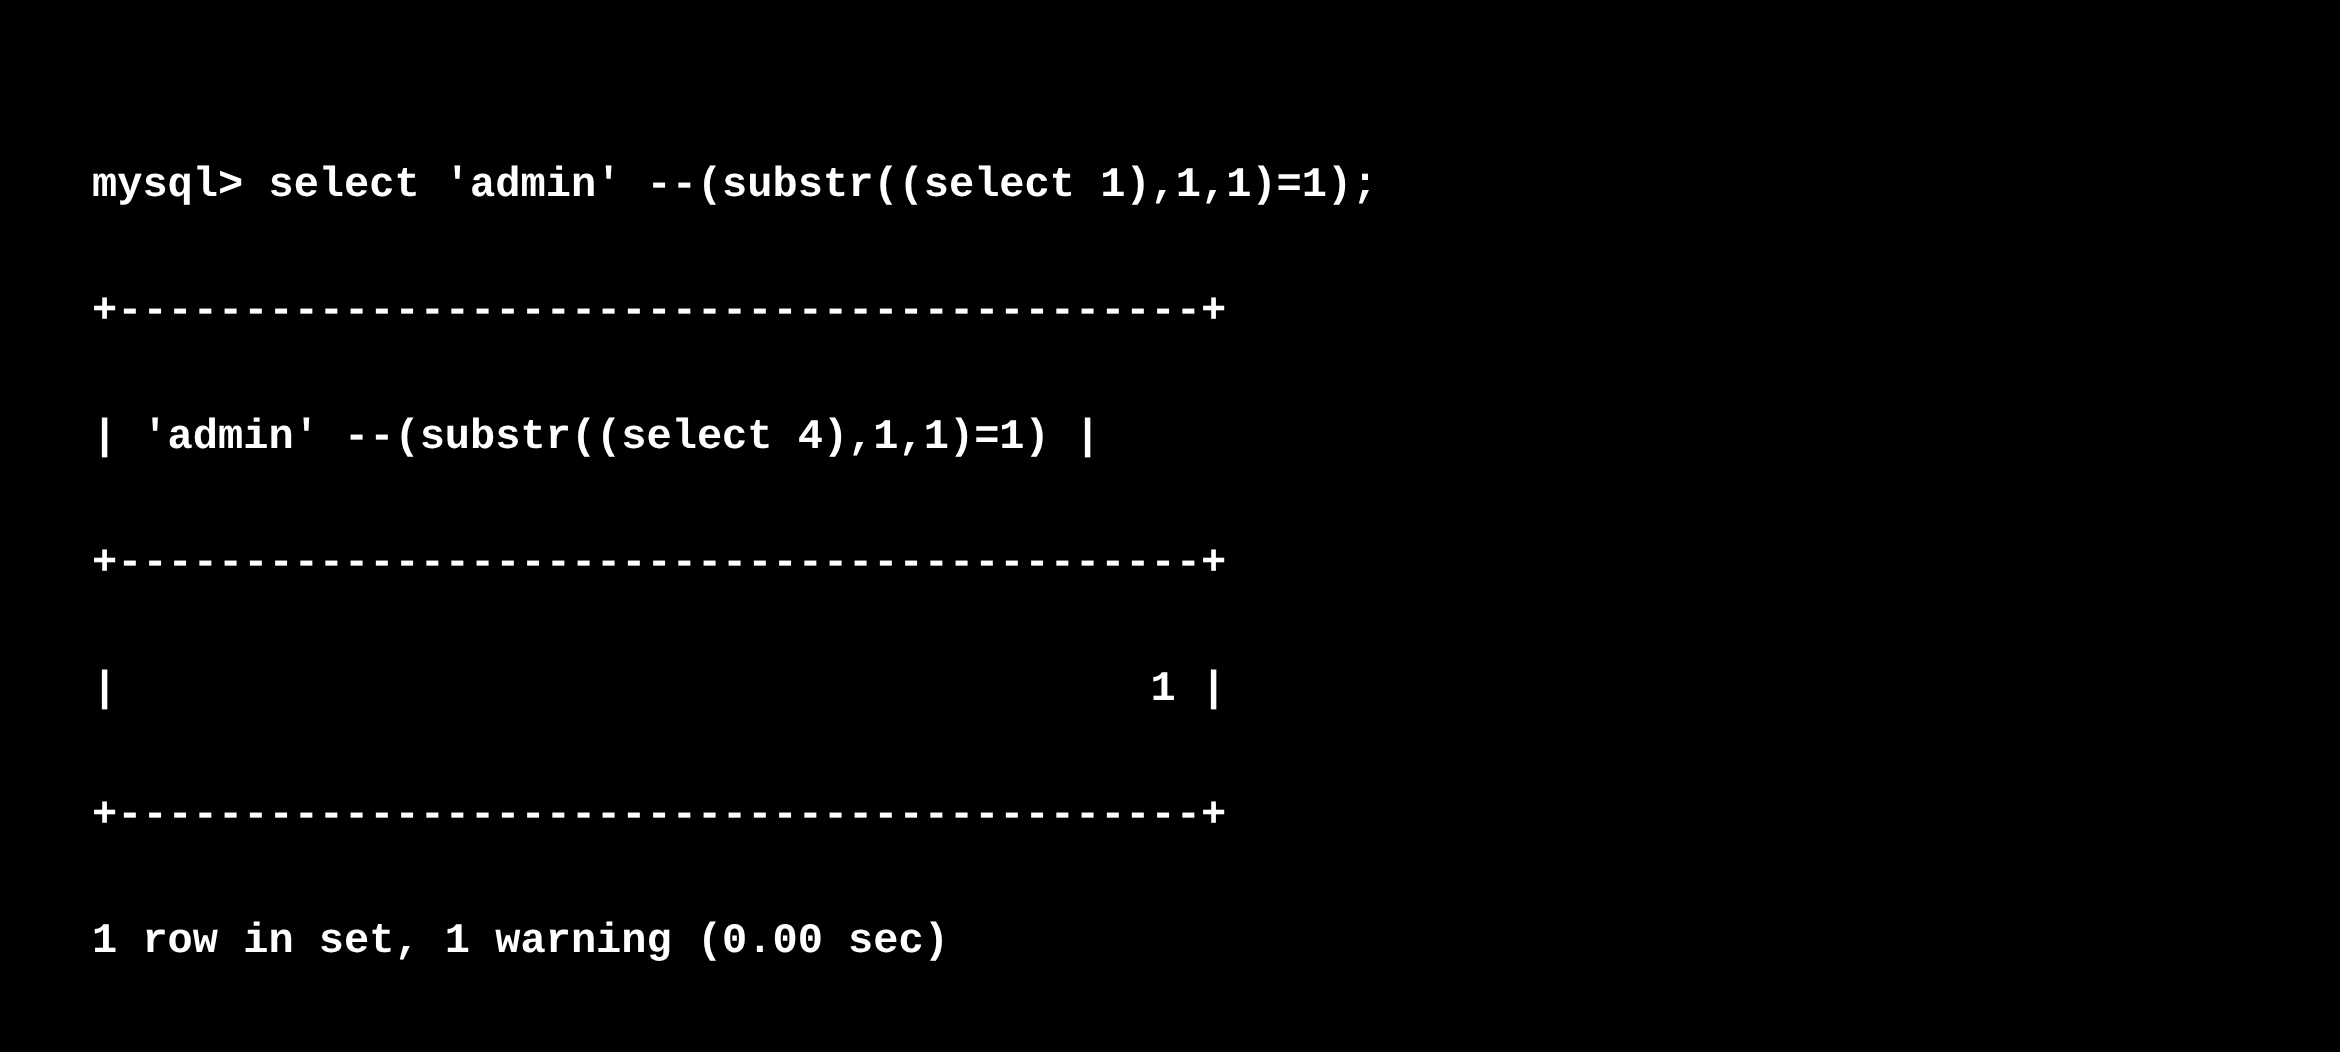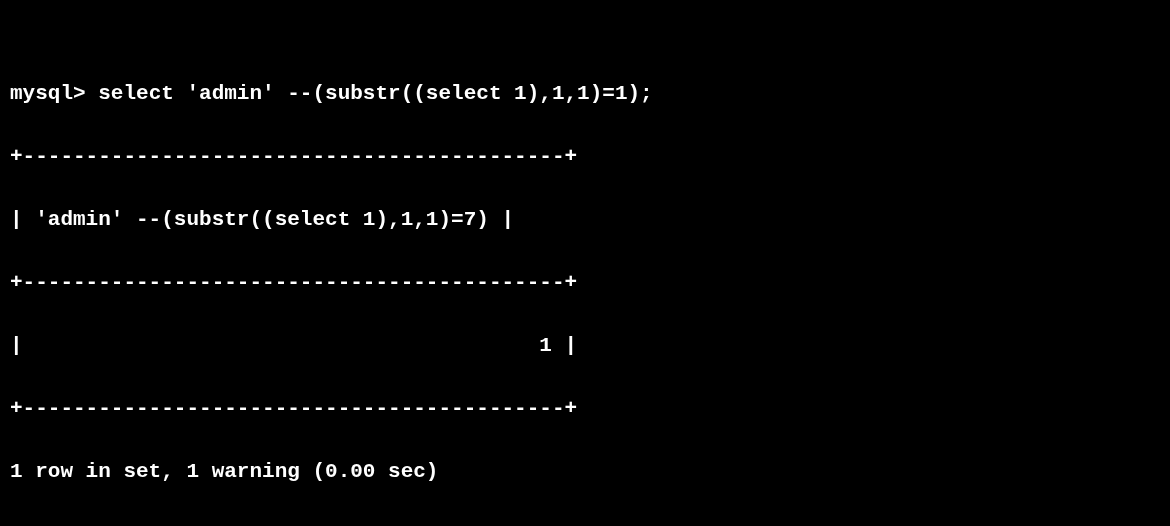--- a/index.html
+++ b/index.html
@@ -14,28 +14,29 @@
       white-space: pre;
       width: 1170px;
       height: 526px;
       overflow: hidden;
       box-sizing: border-box;
       padding-left: 10px;
       padding-top: 15px;
     }
     .line {
       display: block;
+      margin-left: 36px;
     }
   </style>
 </head>
 <body>
 
 <span class="line"><span>mysql&gt; </span><span>select 'admin' --(substr((select 1),1,1)=1);</span></span>
 <span class="line">+-------------------------------------------+</span>
-<span class="line">| 'admin' --(substr((select 1),1,1)=7) |</span>
+<span class="line">| 'admin' --(substr((select 4),1,1)=1) |</span>
 <span class="line">+-------------------------------------------+</span>
 <span class="line">|                                         1 |</span>
 <span class="line">+-------------------------------------------+</span>
 <span class="line">1 row in set, 1 warning (0.00 sec)</span>
 <span class="line"> </span>
 
 
 
 
 

